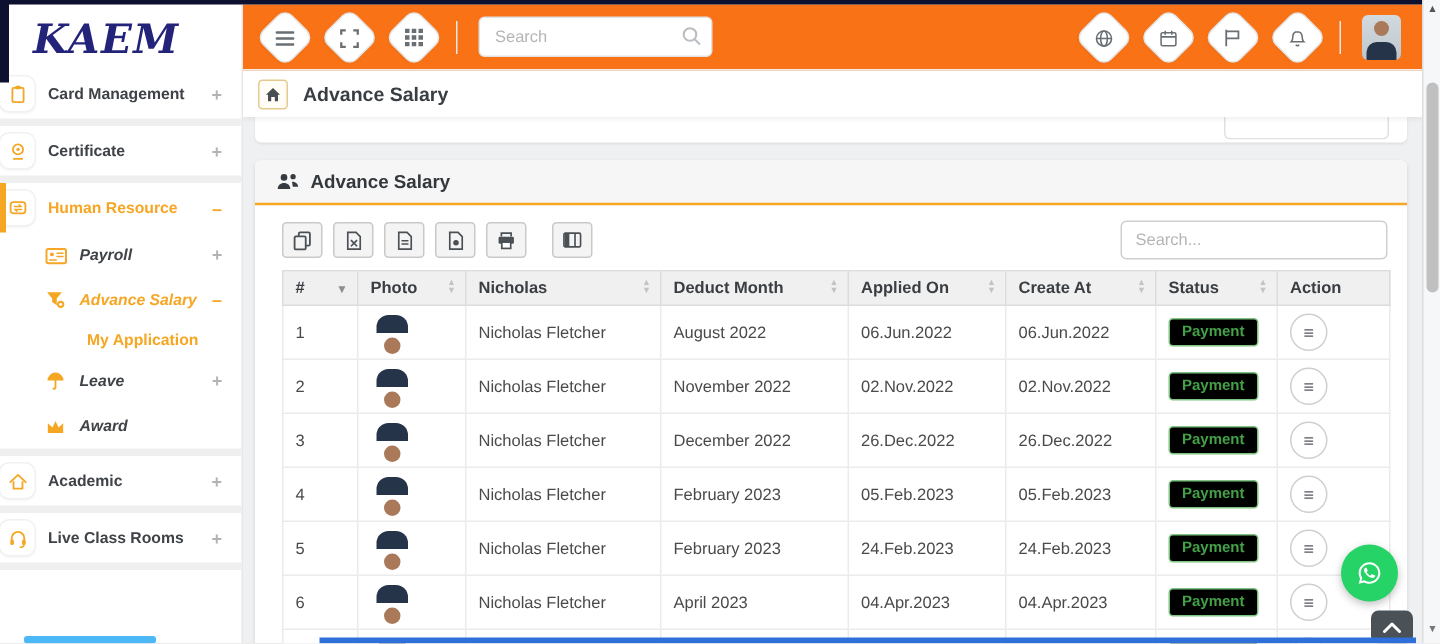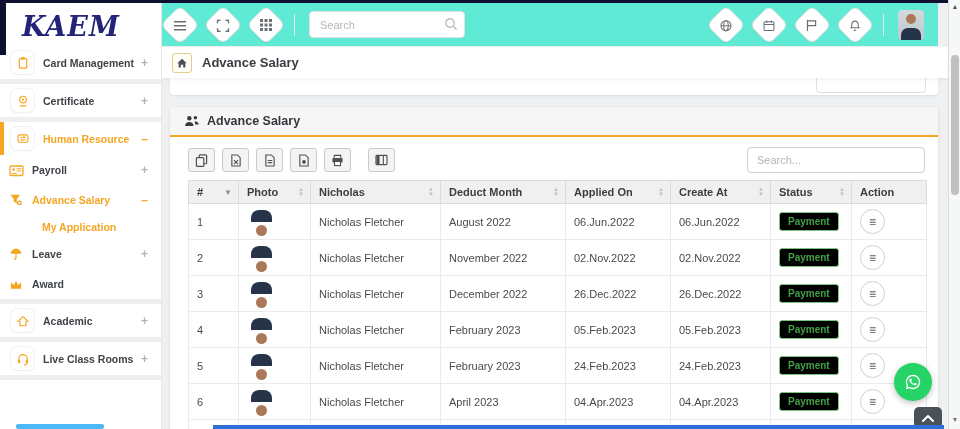--- a/index.html
+++ b/index.html
@@ -8,34 +8,34 @@
 
   
   .edge-top { position:absolute; left:0; top:0; width:960px; height:3px; background:#0e1030; z-index:40; }
   .edge-left { position:absolute; left:0; top:0; width:6px; height:55px; background:#0e1030; z-index:41; }
 
   
   .sidebar { position:absolute; left:0; top:3px; width:162px; height:426px; background:#ffffff; border-right:1px solid #e7e7e7; z-index:20; }
   .logo { padding:8px 0 4px 22px; font-family:"DejaVu Serif", serif; font-style:italic; font-weight:bold; font-size:27px; color:#23237a; letter-spacing:1px; }
   .side-section { font-size:9px; color:#9b9b9b; padding:10px 0 8px 13px; }
   .sep { height:5px; background:#efefef; }
-  .nav-item { display:flex; align-items:center; height:33px; padding-left:11px; position:relative; cursor:pointer; }
-  .nav-item.sub { height:30px; padding-left:8px; }
+  .nav-item { display:flex; align-items:center; height:33px; position:relative; cursor:pointer; }
+  .nav-item.sub { height:30px; padding-left:29px;font-style:italic; }
   .nav-item.sub2 { height:24px; padding-left:42px; }
   .icon-box { width:23px; height:23px; border-radius:6px; background:#fff; box-shadow:0 0 0 1px #f1f1f1, 0 1px 2px rgba(0,0,0,.07); display:flex; align-items:center; justify-content:center; flex:0 0 23px; }
   .bare-icon { width:16px; display:flex; align-items:center; justify-content:center; flex:0 0 16px; }
   .nav-label { margin-left:9px; font-size:10.5px; font-weight:bold; color:#3f4348; }
   .nav-item.sub .nav-label { margin-left:8px; }
-  .nav-item.sub2 .nav-label { margin-left:0; }
+  .nav-item.sub2 .nav-label { margin-left:16px; }
   .nav-exp { margin-left:auto; margin-right:13px; font-size:12px; color:#b3b3b3; font-weight:bold; }
   .nav-item.active .nav-label, .nav-item.active .nav-exp { color:#f5a623; }
   .active-bar { position:absolute; left:0; top:0; width:4px; height:33px; background:#f5a623; }
 
   
-  .topbar { position:absolute; left:152px; top:3px; width:786px; height:44px; background:#5eead4; border-bottom:1px solid #ececec; display:flex; align-items:center; padding:0 14px; z-index:15; }
+  .topbar { position:absolute; left:162px; top:3px; width:786px; height:44px; background:#f97316; border-bottom:1px solid #ececec; display:flex; align-items:center; padding:0 14px; z-index:15; }
   .dbtn { width:28px; height:28px; background:#fff; border:1px solid #e4e4e4; border-radius:7px; transform:rotate(45deg); display:flex; align-items:center; justify-content:center; box-shadow:0 1px 2px rgba(0,0,0,.04); cursor:pointer; flex:0 0 28px; }
   .dbtn > span { transform:rotate(-45deg); display:flex; }
   .dgroup { display:flex; gap:15px; align-items:center; }
   .vdiv { width:1px; height:22px; background:#e8e8e8; margin:0 14px; }
   .top-search { position:relative; width:156px; height:27px; }
   .top-search input { width:100%; height:100%; border:1px solid #e2e2e2; border-radius:4px; font-size:11px; padding:0 26px 0 10px; color:#555; outline:none; font-family:"Liberation Sans",sans-serif; }
   .top-search input::placeholder, .panel-search input::placeholder { color:#b5b5b5; }
   .top-search .mag { position:absolute; right:7px; top:6px; }
   .top-right { margin-left:auto; display:flex; align-items:center; }
   .tb-avatar { width:26px; height:30px; border-radius:4px; background:linear-gradient(#d3dade,#bcc7cd); position:relative; overflow:hidden; cursor:pointer; }

